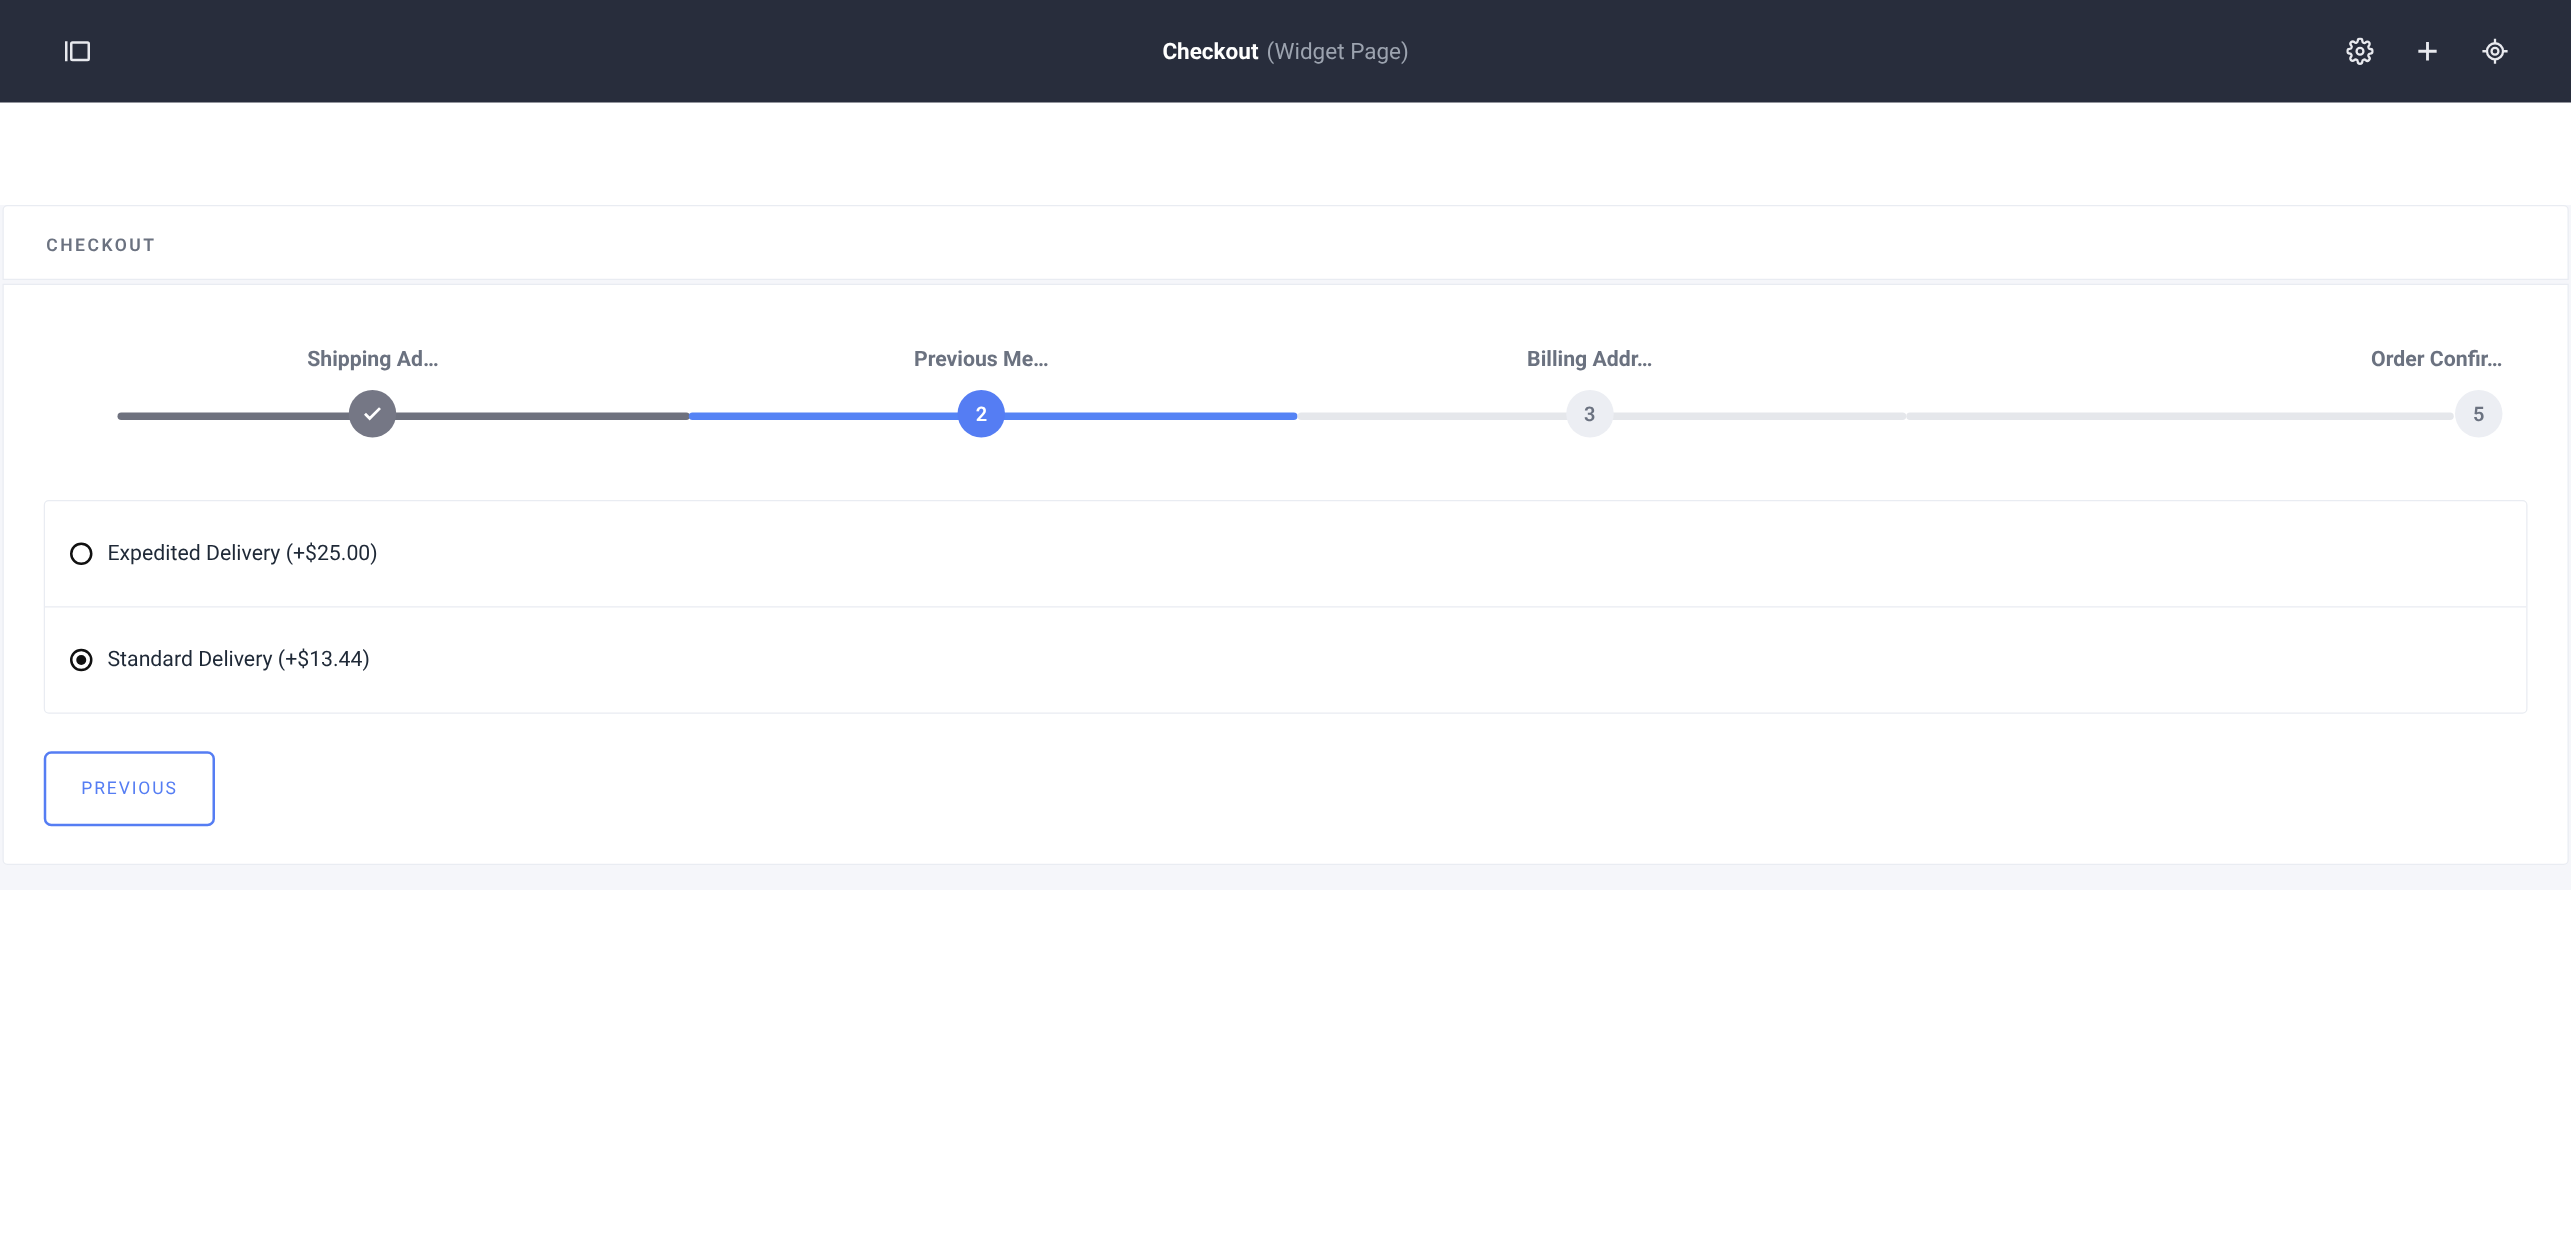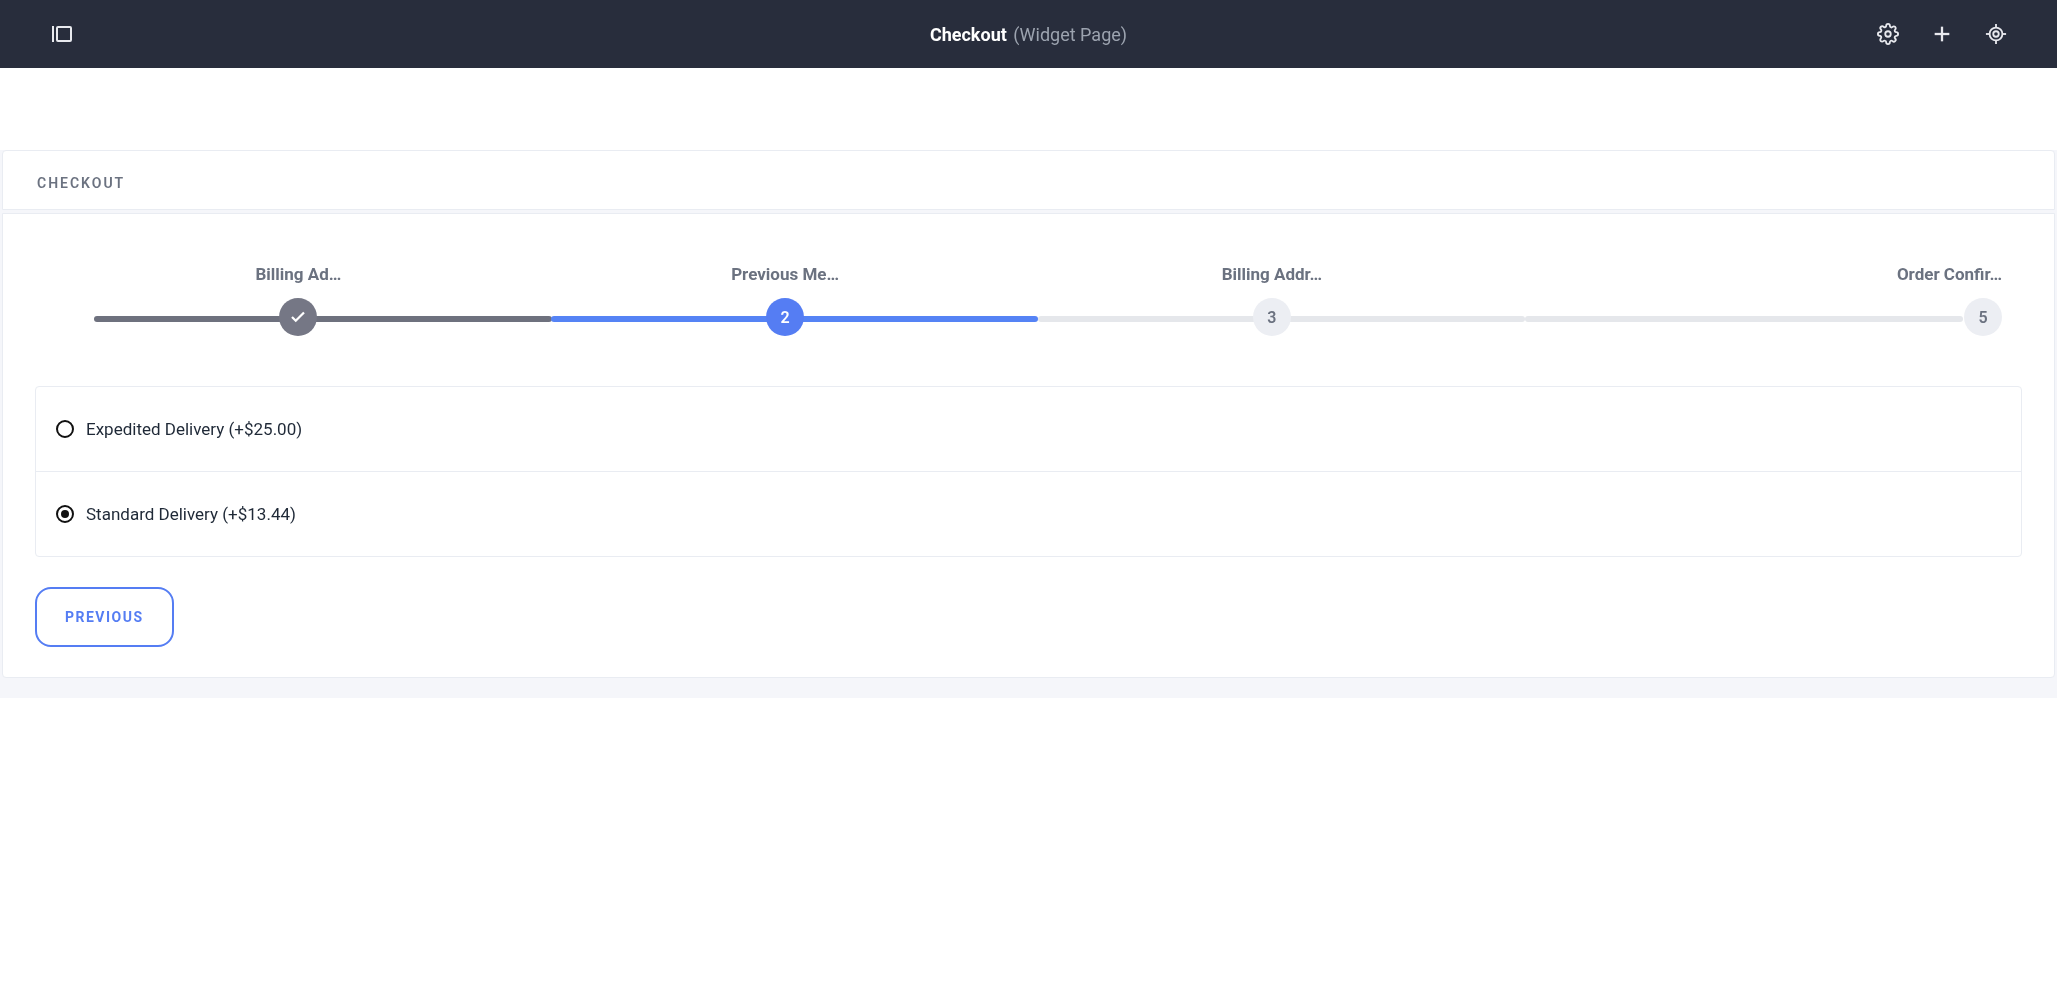--- a/index.html
+++ b/index.html
@@ -20,21 +20,21 @@
   html,body{margin:0;padding:0;height:100%;}
   body{
     font-family:-apple-system,BlinkMacSystemFont,"Segoe UI",Roboto,Helvetica,Arial,sans-serif;
     background:#fff;
     color:#374151;
     font-size:14px;
   }
   
   .topbar{
     background:var(--dark);
-    height:68px;
+    height:82px;
     display:flex;
     align-items:center;
     color:#fff;
     padding:0 50px 0 50px;
     position:relative;
   }
   .panel-icon{
     display:flex;align-items:center;color:#e8e9ee;
   }
   .panel-icon svg{display:block;}
@@ -131,21 +131,21 @@
   }
   .radio .inner{width:8px;height:8px;border-radius:50%;background:#111;display:none;}
   .option.selected .radio .inner{display:block;}
   .option-label{font-weight:400;font-size:17px;color:#1f2937;}
 
   
   .footer{
     display:flex;justify-content:space-between;align-items:center;
   }
   .btn{
-    border-radius:16px;font-weight:700;letter-spacing:1.5px;font-size:14px;
+    border-radius:6px;font-weight:400;letter-spacing:1.5px;font-size:14px;
     padding:20px 28px;cursor:pointer;user-select:none;text-transform:uppercase;
   }
   .btn-outline{
     border:2px solid var(--blue);color:var(--blue);background:#fff;
   }
   .btn-solid{
     border:2px solid var(--blue);background:var(--blue);color:#fff;
   }
 
   
@@ -205,21 +205,21 @@
 
     <div class="stepper-track">
       <div class="stepper">
 
         <div class="line done" style="left:2%;  right:74.5%;"></div>
         <div class="line active" style="left:25.5%; right:49.5%;"></div>
         <div class="line" style="left:50.5%; right:24.5%;"></div>
         <div class="line" style="left:75.5%; right:2%;"></div>
 
         <div class="step done">
-          <div class="step-label">Billing Ad…</div>
+          <div class="step-label">Shipping Ad…</div>
           <div class="dot done">
             <svg width="18" height="18" viewBox="0 0 24 24" fill="none" stroke="#fff" stroke-width="3">
               <polyline points="4 12 9 17 20 6"></polyline>
             </svg>
           </div>
         </div>
 
         <div class="step active">
           <div class="step-label">Previous Me…</div>
           <div class="dot active">2</div>

